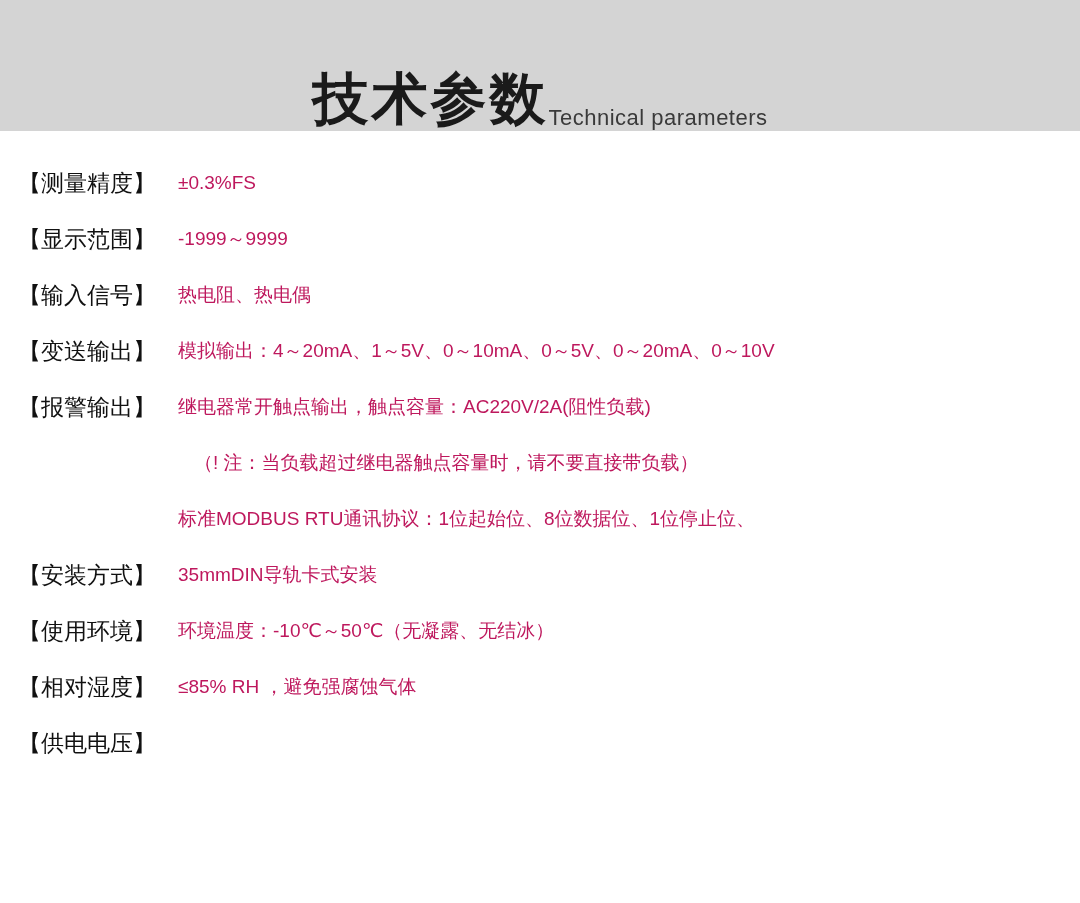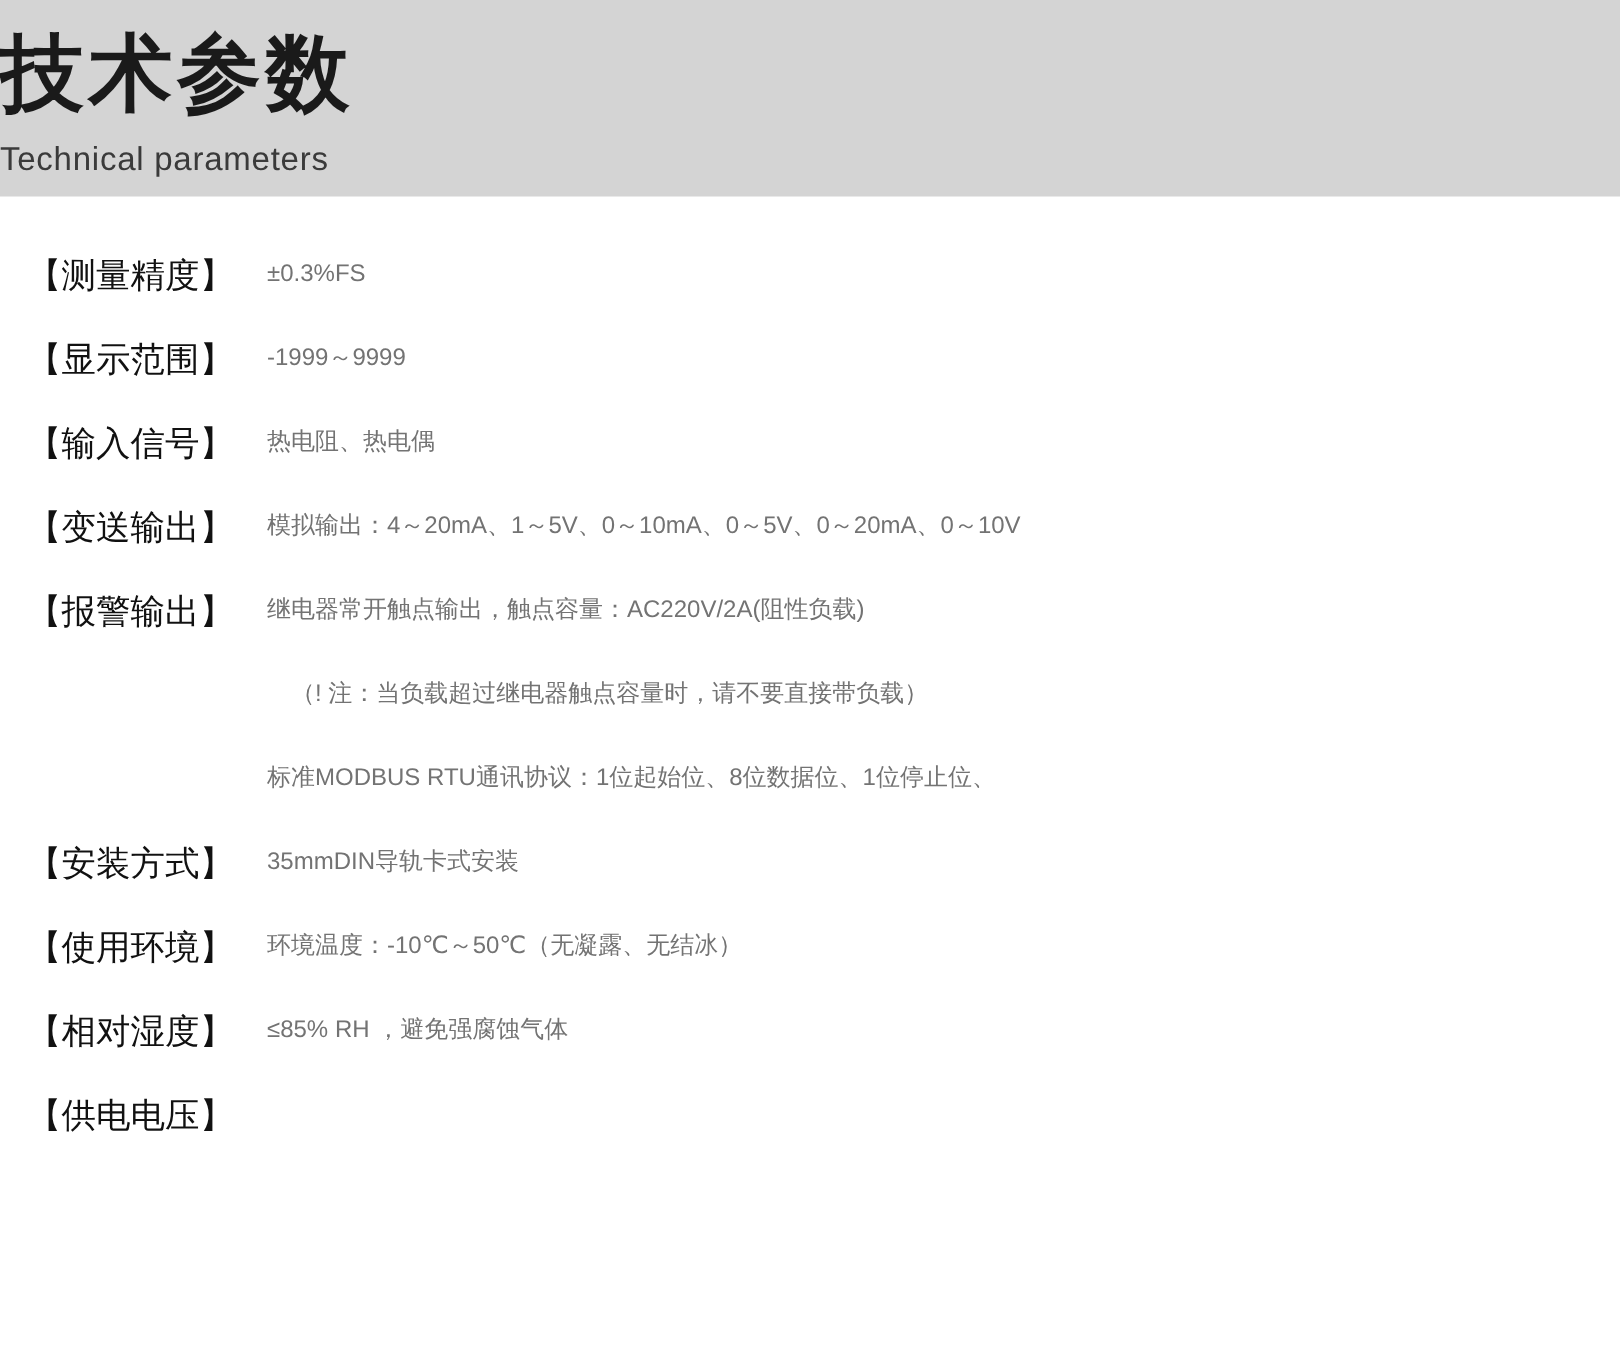--- a/index.html
+++ b/index.html
@@ -12,22 +12,21 @@
     background: #ffffff;
     font-family: "Liberation Sans", "DejaVu Sans", sans-serif;
     color: #1a1a1a;
     overflow: hidden;
   }
   .header {
     width: 100%;
     height: 131px;
     background: #d4d4d4;
     display: flex;
-    flex-direction: column;
-    align-items: flex-start;
+    align-items: flex-end;
     justify-content: center;
     box-sizing: border-box;
     padding-top: 6px;
   }
   .header-title {
     font-size: 56px;
     font-weight: bold;
     letter-spacing: 3px;
     color: #1a1a1a;
     line-height: 1.12;
@@ -51,22 +50,22 @@
   }
   .spec-label {
     flex: 0 0 auto;
     width: 160px;
     font-size: 23px;
     color: #111111;
     white-space: nowrap;
   }
   .spec-value {
     flex: 1 1 auto;
-    font-size: 16px;
-    color: #737373;
+    font-size: 19px;
+    color: #be185d;
     white-space: nowrap;
   }
   .spec-row.cont .spec-label {
     width: 160px;
   }
   .spec-row.note .spec-value {
     padding-left: 16px;
   }
 </style>
 </head>

